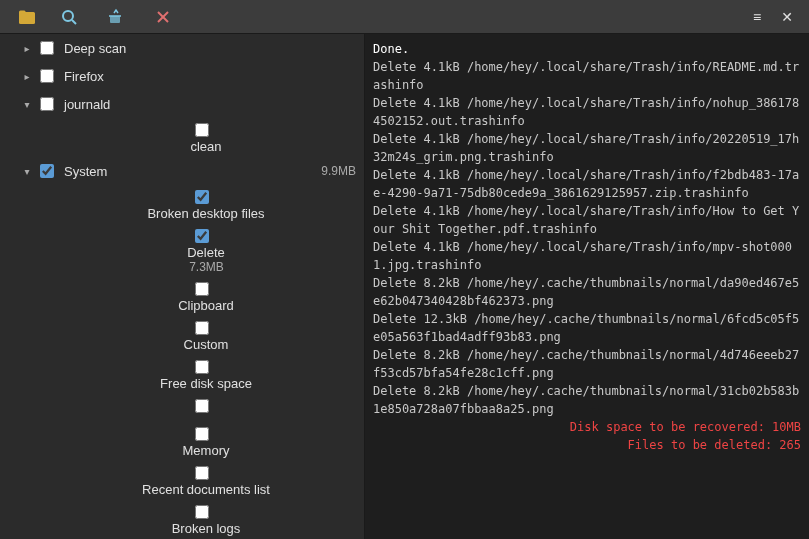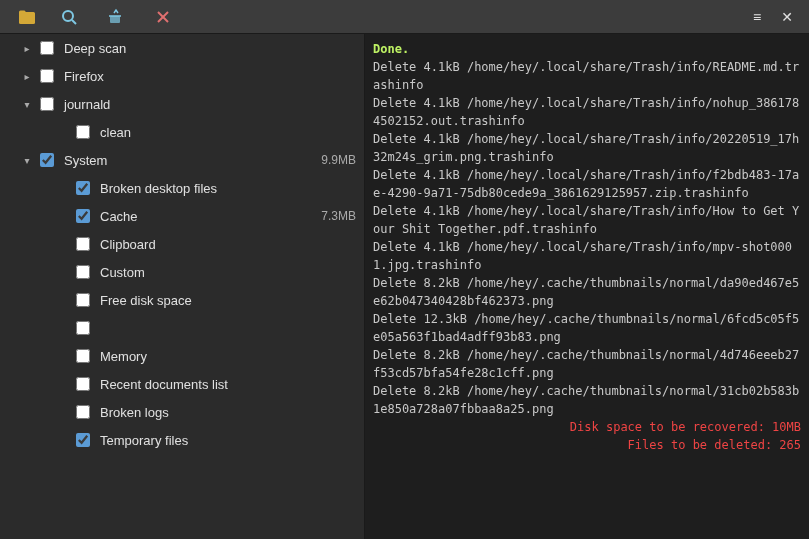--- a/index.html
+++ b/index.html
@@ -93,21 +93,21 @@
     .left-panel::-webkit-scrollbar-thumb { background: #555; border-radius: 4px; }
 
     .tree-item {
       display: flex;
       align-items: center;
       padding: 3px 8px;
       cursor: pointer;
       min-height: 28px;
     }
     .tree-item.indent-1 { padding-left: 20px; }
-    .tree-item.indent-2 { padding-left: 56px; }
+    .tree-item.indent-2 { padding-left: 56px; flex-direction: column; }
 
     .expand-arrow {
       width: 14px;
       height: 14px;
       display: inline-flex;
       align-items: center;
       justify-content: center;
       color: #aaa;
       font-size: 10px;
       margin-right: 4px;
@@ -154,21 +154,21 @@
       line-height: 1.5;
     }
     .right-panel::-webkit-scrollbar { width: 8px; }
     .right-panel::-webkit-scrollbar-track { background: #1e1e1e; }
     .right-panel::-webkit-scrollbar-thumb { background: #555; border-radius: 4px; }
 
     .log-line {
       display: block;
       word-break: break-all;
     }
-    .log-line.done { color: #bef264; font-weight: bold; }
+    .log-line.done { color: #ffffff; font-weight: normal; }
     .log-line.summary { color: #ef4444; text-align: right; }
   </style>
 </head>
 <body>
 
 <div class="title-bar">
   <div class="title-bar-left">
     <button class="toolbar-btn">
       <span class="toolbar-icon">
         <svg width="18" height="18" viewBox="0 0 18 18" fill="none">
@@ -257,21 +257,21 @@
         <span class="cb-wrapper">
           <input type="checkbox" checked="" style="">
         </span>
         <span class="item-label">Broken desktop files</span>
       </div>
       <div class="tree-item indent-2">
         <span class="expand-placeholder"></span>
         <span class="cb-wrapper">
           <input type="checkbox" checked="" style="">
         </span>
-        <span class="item-label">Cache</span>
+        <span class="item-label">Delete</span>
         <span class="item-size">7.3MB</span>
       </div>
       <div class="tree-item indent-2">
         <span class="expand-placeholder"></span>
         <span class="cb-wrapper">
           <input type="checkbox" style="">
         </span>
         <span class="item-label">Clipboard</span>
       </div>
       <div class="tree-item indent-2">

